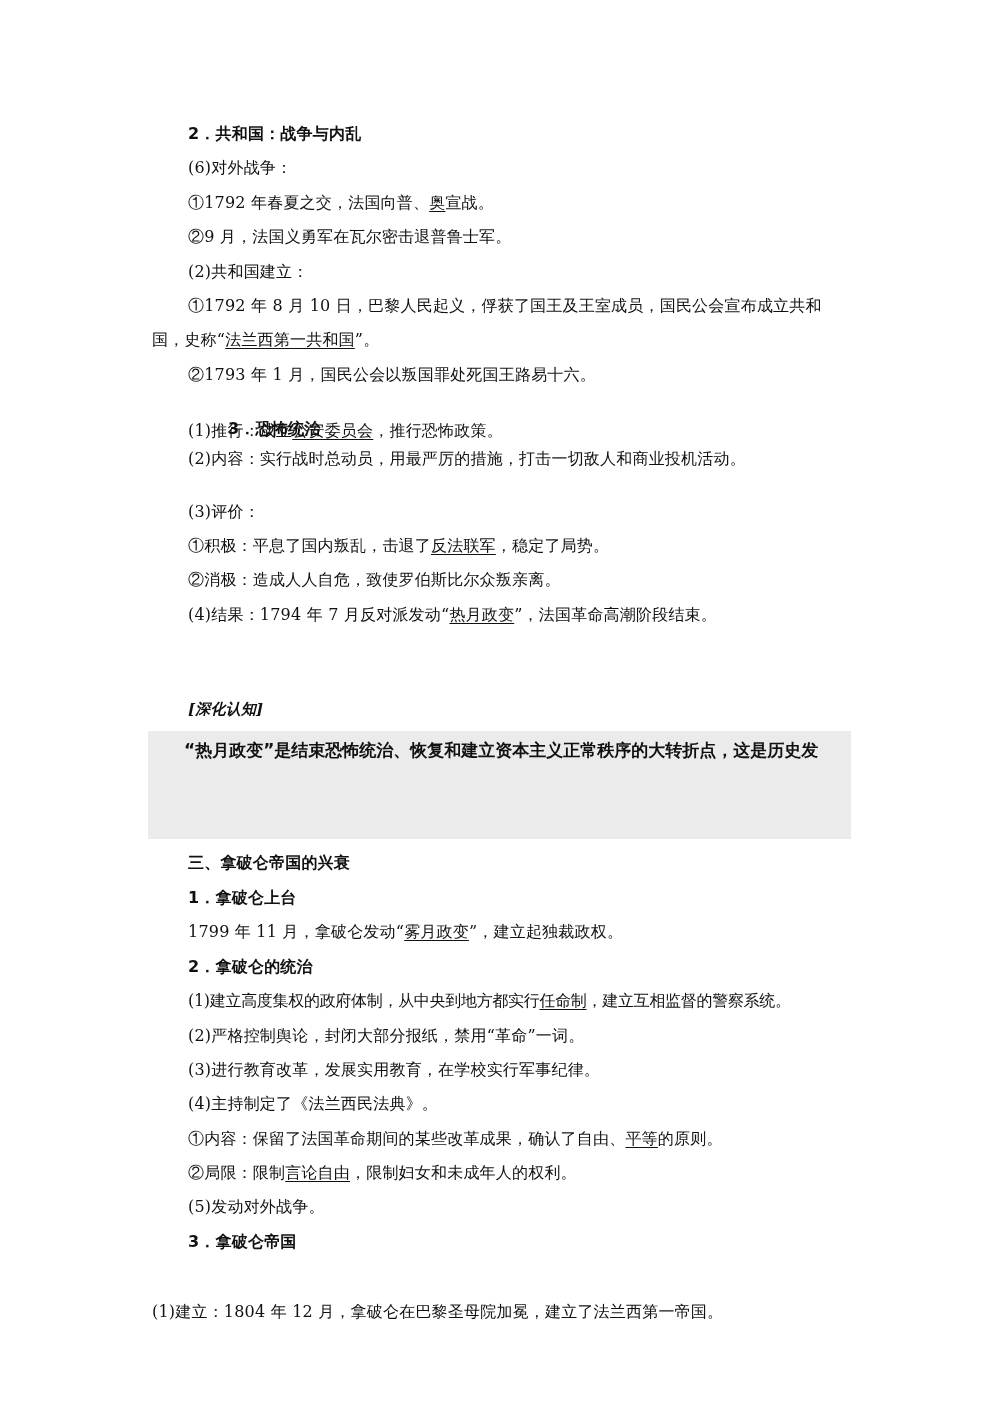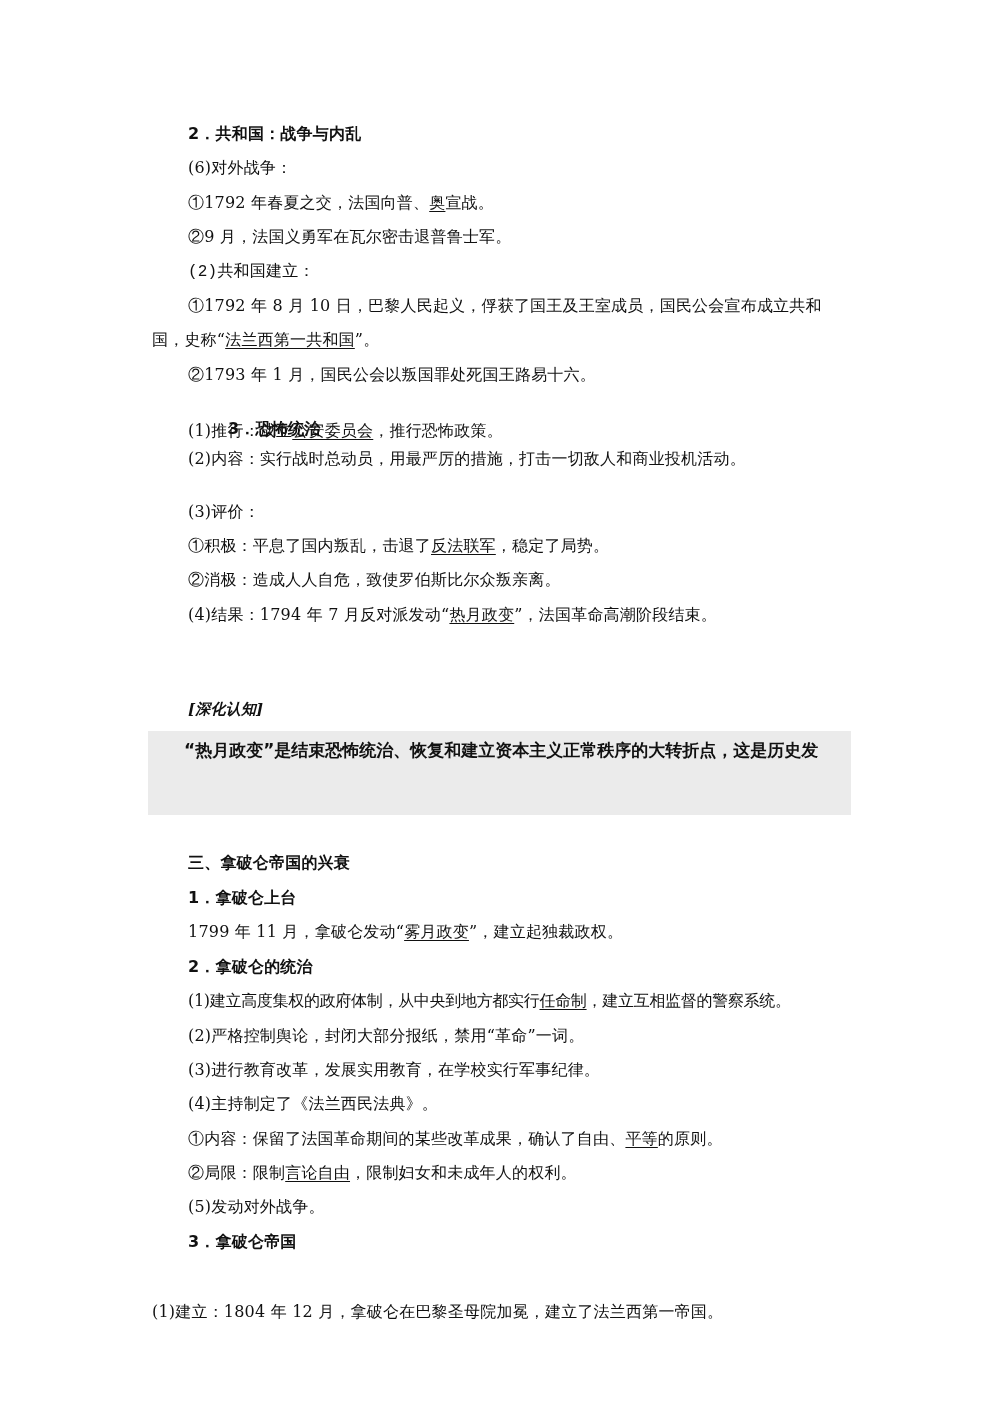--- a/index.html
+++ b/index.html
@@ -28,42 +28,42 @@
     .tag {
       font-style: italic;
       font-weight: bold;
       font-size: 15px;
     }
     .callout {
       position: absolute;
       left: 148px;
       top: 731px;
       width: 703px;
-      height: 84px;
+      height: 108px;
       background: #ebebeb;
     }
     .callout .cl {
       position: absolute;
       left: 0;
       white-space: nowrap;
       font-family: "DejaVu Sans", "Liberation Sans", sans-serif;
       font-weight: bold;
       font-size: 17px;
       line-height: 22px;
       color: #111;
     }
   </style>
 </head>
 <body>
 
 <div class="line bold" style="top:123px; left:188px;">2．共和国：战争与内乱</div>
 <div class="line" style="top:157px; left:188px;">(6)对外战争：</div>
 <div class="line" style="top:192px; left:188px;"><span>①1792 年春夏之交，法国向普、</span><span class="u">奥</span><span>宣战。</span></div>
 <div class="line" style="top:226px; left:188px;">②9 月，法国义勇军在瓦尔密击退普鲁士军。</div>
-<div class="line" style="top:261px; left:188px;font-family:Liberation Mono, monospace;">(2)共和国建立：</div>
+<div class="line" style="top:261px; left:188px;">(2)共和国建立：</div>
 <div class="line" style="top:295px; left:188px;">①1792 年 8 月 10 日，巴黎人民起义，俘获了国王及王室成员，国民公会宣布成立共和</div>
 <div class="line" style="top:329px; left:152px;"><span>国，史称“</span><span class="u">法兰西第一共和国</span><span>”。</span></div>
 <div class="line" style="top:364px; left:188px;">②1793 年 1 月，国民公会以叛国罪处死国王路易十六。</div>
 
 <div class="line bold" style="top:418px; left:188px;margin-left:40px;">3．恐怖统治</div>
 <div class="line" style="top:420px; left:188px;"><span>(1)推行：成立</span><span class="u">公安委员会</span><span>，推行恐怖政策。</span></div>
 <div class="line" style="top:448px; left:188px;">(2)内容：实行战时总动员，用最严厉的措施，打击一切敌人和商业投机活动。</div>
 <div class="line" style="top:501px; left:188px;">(3)评价：</div>
 <div class="line" style="top:535px; left:188px;"><span>①积极：平息了国内叛乱，击退了</span><span class="u">反法联军</span><span>，稳定了局势。</span></div>
 <div class="line" style="top:569px; left:188px;">②消极：造成人人自危，致使罗伯斯比尔众叛亲离。</div>

